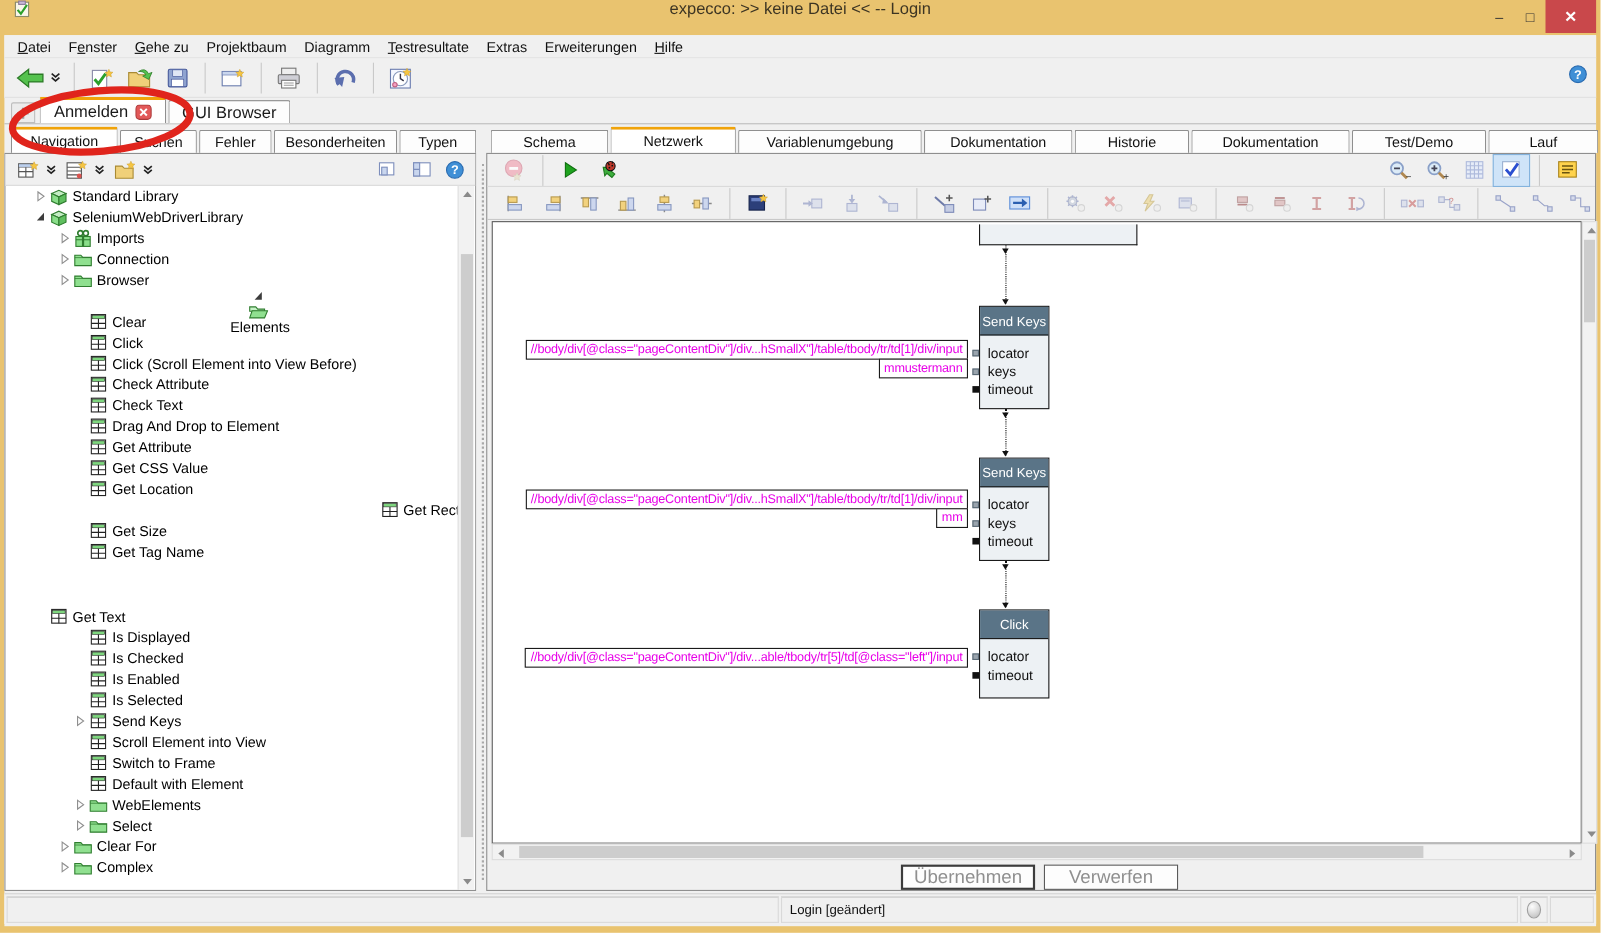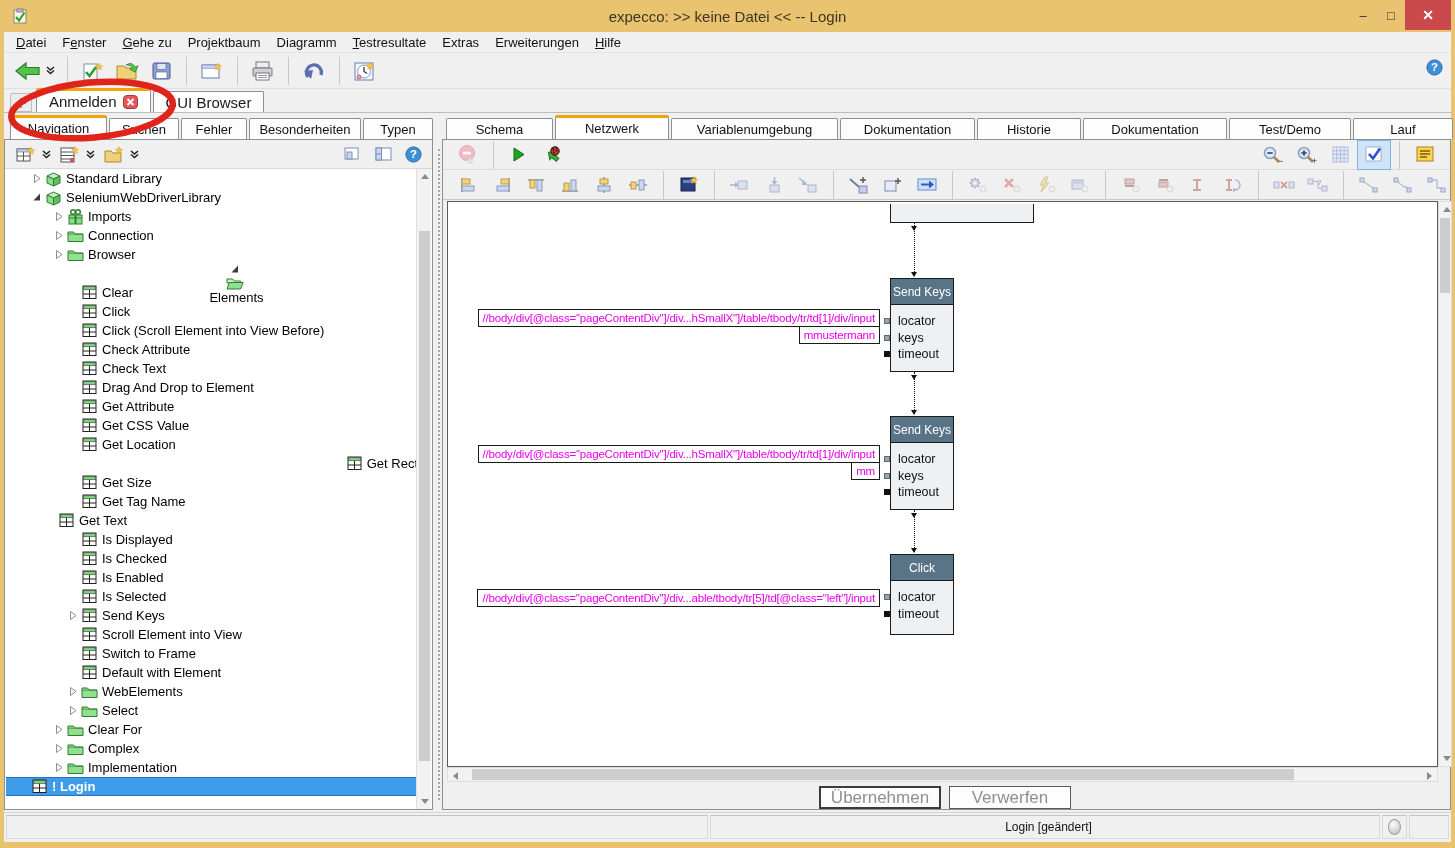--- a/index.html
+++ b/index.html
@@ -1,20 +1,20 @@
 <!DOCTYPE html>
 <html><head>
 <meta charset="utf-8">
 <style>
   * { margin:0; padding:0; box-sizing:border-box; }
   html,body { width:1455px; height:848px; }
   body { font-family:"Liberation Sans", sans-serif; font-size:13px; overflow:hidden; background:#fff; }
   #window { position:absolute; left:0; top:0; width:1455px; height:848px; background:#e9c36f; }
   
-  #titlebar { position:absolute; left:0; top:0; width:100%; height:32px; display:flex; align-items:center; }
+  #titlebar { position:absolute; left:0; top:0; width:100%; height:32px; display:flex; }
   #app-icon { margin-left:12px; display:flex; }
   #title { position:absolute; left:0; right:0; text-align:center; color:#3d3523; font-size:15px; }
   #win-controls { position:absolute; right:4px; top:0; height:30px; display:flex; align-items:center; }
   .wbtn { width:28px; height:26px; display:flex; align-items:center; justify-content:center; color:#333; font-size:13px; }
   #btn-close { width:46px; height:30px; background:#c9484b; color:#fff; font-size:14px; font-weight:bold; }
   
   #app { position:absolute; left:4px; top:32px; width:1447px; height:810px; background:#f0f0f0; }
   
   #menubar { position:absolute; left:0; top:0; width:100%; height:21px; background:#f0f0f0; border-bottom:1px solid #e3e3e3; display:flex; align-items:center; padding-left:4px; }
   .menu-item { padding:2px 8px; color:#111; font-size:13px; white-space:nowrap; }
@@ -73,21 +73,21 @@
   .vlabel { position:absolute; border:1px solid #1a1a1a; background:#fff; color:#e800e8; font-size:11.5px; line-height:15px; height:18px; padding:1px 4px; white-space:nowrap; letter-spacing:-0.2px; }
   .conn { position:absolute; border-left:1px dotted #111; width:0; }
   .c-arr { position:absolute; width:0; height:0; border-left:3.5px solid transparent; border-right:3.5px solid transparent; border-top:5px solid #111; }
   
   .f-btn { position:absolute; height:23px; background:#fdfdfd; color:#8f8f8f; font-size:17px; font-family:"Liberation Sans",sans-serif; text-align:center; }
   #apply { left:376px; top:646px; width:122px; border:2px solid #3c3c3c; }
   #discard { left:506px; top:646px; width:122px; border:1px solid #5a5a5a; }
   
   #statusbar { position:absolute; left:0; top:780px; width:100%; height:28px; background:#f0f0f0; border-top:1px solid #d4d4d4; }
   .sb-sec { position:absolute; top:2px; height:24px; border:1px solid #d9d9d9; border-top-color:#c2c2c2; background:#f0f0f0; display:flex; align-items:center; }
-  #sb2 { padding-left:7px; font-size:12px; color:#111;justify-content:center; }
+  #sb2 { padding-left:7px; font-size:12px; color:#111; }
   #sphere { width:13px; height:16px; border-radius:50%; background:radial-gradient(circle at 35% 30%, #fdfdfd, #b9b9b9); border:1px solid #9e9e9e; margin:0 auto; }
   
   #annotation { position:absolute; left:-4px; top:36px; pointer-events:none; z-index:50; }
   .dd { display:flex; flex-direction:column; margin-left:2px; }
 </style>
 </head>
 <body>
 
 <div id="window">
   <div id="titlebar">
@@ -534,21 +534,21 @@
             <span class="t-icon">
               <svg width="15" height="15">
                 <rect x="1" y="1" width="13" height="12.5" fill="#fff" stroke="#222"></rect>
                 <rect x="1.8" y="1.8" width="11.4" height="3" fill="#7ed67e" stroke="#222" stroke-width=".5"></rect>
                 <line x1="7.5" y1="4.8" x2="7.5" y2="13.5" stroke="#222"></line>
                 <line x1="1" y1="9" x2="14" y2="9" stroke="#222"></line>
               </svg>
             </span>
             <span class="t-label">Get Tag Name</span>
           </div>
-          <div class="tree-row" style="padding-left: 37px;">
+          <div class="tree-row" style="padding-left: 24px; margin-top: 40px;">
             <span class="arrow"></span>
             <span class="t-icon">
               <svg width="15" height="15">
                 <rect x="1" y="1" width="13" height="12.5" fill="#fff" stroke="#222"></rect>
                 <rect x="1.8" y="1.8" width="11.4" height="3" fill="#7ed67e" stroke="#222" stroke-width=".5"></rect>
                 <line x1="7.5" y1="4.8" x2="7.5" y2="13.5" stroke="#222"></line>
                 <line x1="1" y1="9" x2="14" y2="9" stroke="#222"></line>
               </svg>
             </span>
             <span class="t-label">Get Text</span>

